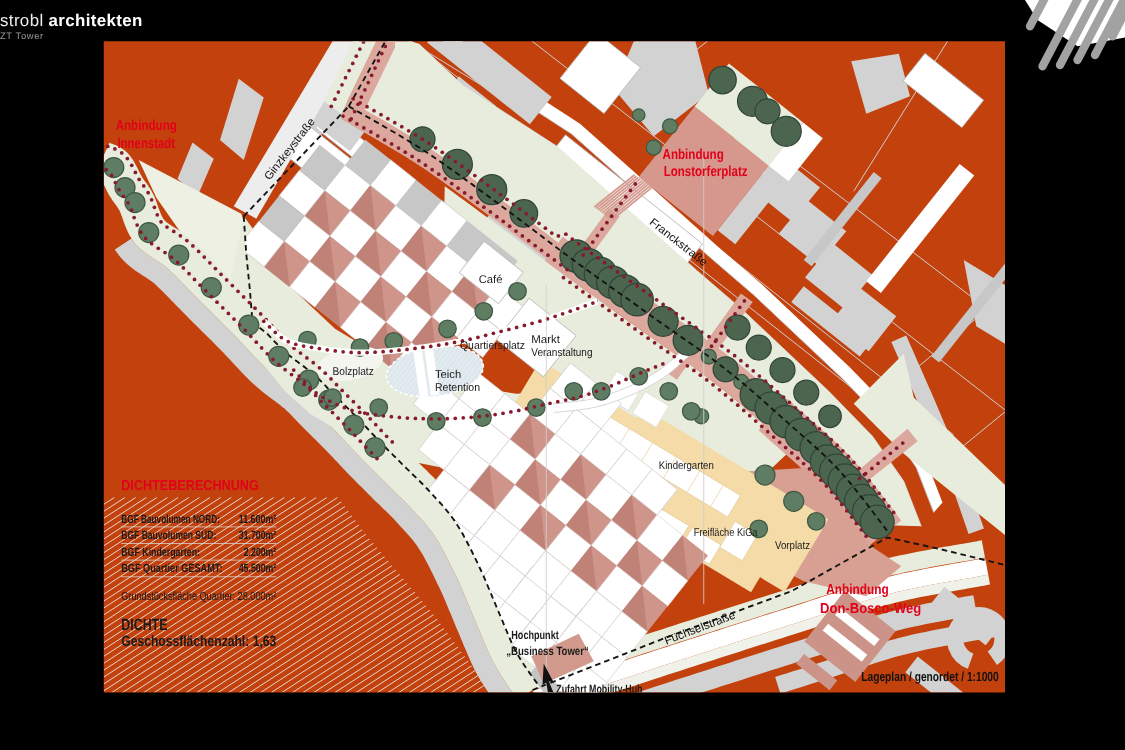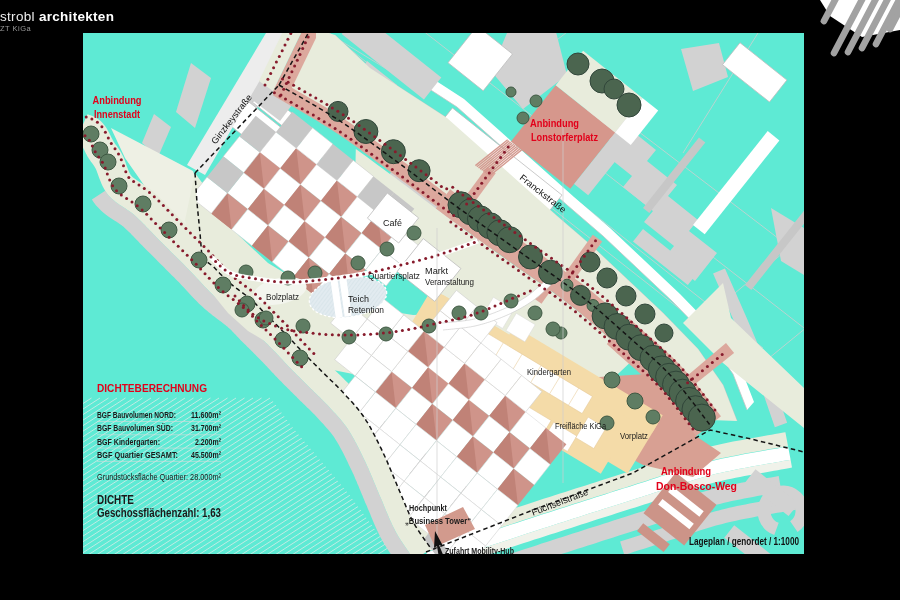--- a/index.html
+++ b/index.html
@@ -1,21 +1,21 @@
 <!DOCTYPE html>
 <html><head><meta charset="utf-8">
 <style>
 html,body{margin:0;padding:0;background:#000;width:900px;height:600px;overflow:hidden}
 *{font-family:"Liberation Sans",sans-serif}
-#canvas{position:absolute;left:83px;top:33px;width:721px;height:521px;background:#5eead4;overflow:hidden}
+#canvas{position:absolute;left:83px;top:33px;width:721px;height:521px;background:#c2410c;overflow:hidden}
 #logo{position:absolute;top:9px;left:0;width:810px;text-align:left;color:#fff;font-size:13.5px;letter-spacing:0.3px}
 #logo .zt{display:block;font-size:7.5px;color:#9a9a9a;letter-spacing:0.5px}
 </style></head>
 <body>
-<div id="logo"><span style="color:#ededed">strobl</span> <b>architekten</b><span class="zt">ZT KiGa</span></div>
+<div id="logo"><span style="color:#ededed">strobl</span> <b>architekten</b><span class="zt">ZT Tower</span></div>
 <svg style="position:absolute;left:800px;top:0" width="100" height="100" viewBox="0 0 100 100">
   <polygon points="20,0 100,0 100,30 62,37 30,16" fill="#ffffff"></polygon>
   <g stroke="#a2a2a2" stroke-width="6.6" stroke-linecap="round" fill="none">
     <line x1="24" y1="21" x2="53" y2="-34"></line>
     <line x1="34" y1="53" x2="66" y2="-8"></line>
     <line x1="48" y1="52" x2="80" y2="-9"></line>
     <line x1="62" y1="48" x2="94" y2="-13"></line>
     <line x1="76" y1="44" x2="108" y2="-17"></line>
     <line x1="90" y1="29" x2="120" y2="-28"></line>
   </g>

